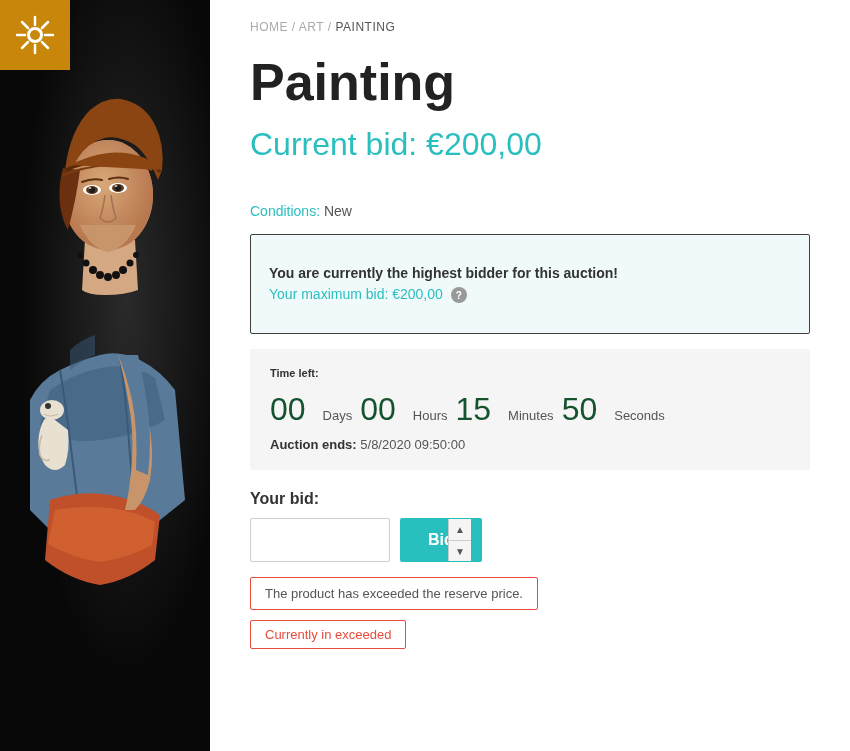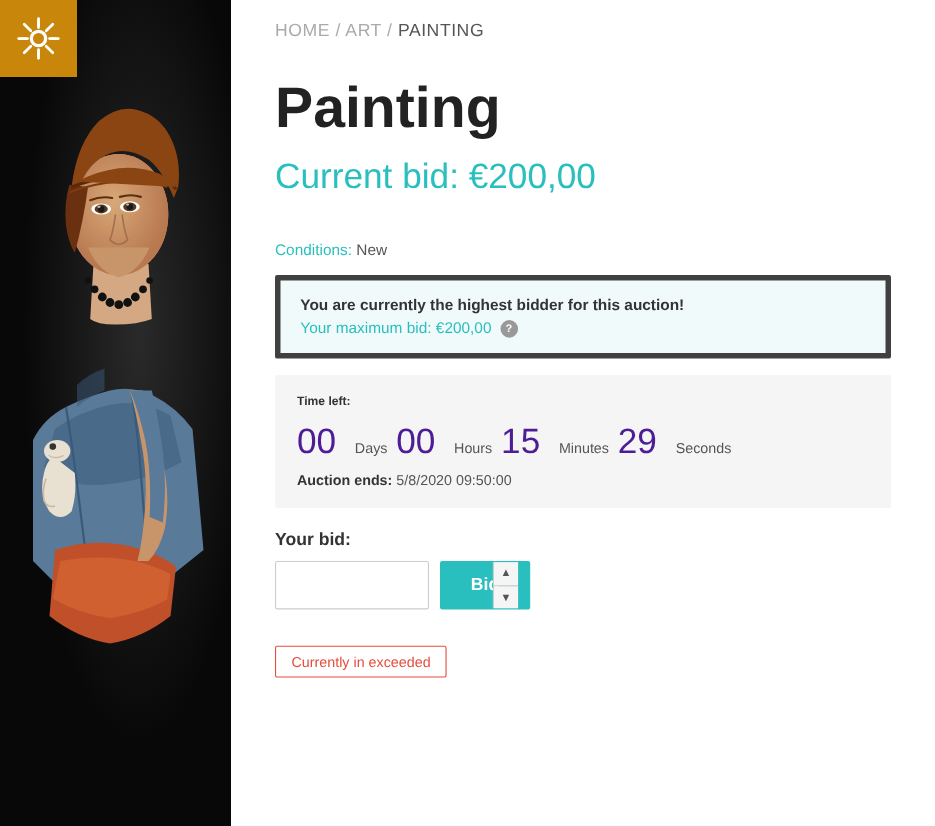--- a/index.html
+++ b/index.html
@@ -48,23 +48,23 @@
       height: 751px;
     }
 
     
     .main-content {
       flex: 1;
       padding: 20px 40px 40px 40px;
       background: #fff;
     }
     .breadcrumb {
-      font-size: 16px;
+      font-size: 12px;
       color: #888;
-      margin-bottom: 32px;
+      margin-bottom: 20px;
       letter-spacing: 0.5px;
       text-transform: uppercase;
     }
     .breadcrumb span {
       color: #aaa;
     }
     .breadcrumb .active {
       color: #555;
     }
     .page-title {
@@ -85,23 +85,23 @@
       margin-bottom: 15px;
       margin-top: 40px;
     }
     .conditions-label {
       color: #2abfbf;
     }
     .conditions-value {
       color: #555;
     }
     .highest-bidder-box {
-      border: 5px solid #404040;
+      border: 1px solid #404040;
       background: #f0fafa;
-      padding: 14px 18px;
+      padding: 30px 18px;
       margin-bottom: 15px;
       border-radius: 2px;
     }
     .highest-bidder-box .hb-title {
       font-size: 14px;
       font-weight: 700;
       color: #333;
       margin-bottom: 5px;
     }
     .highest-bidder-box .hb-max {
@@ -141,21 +141,21 @@
       gap: 8px;
       margin-bottom: 12px;
     }
     .timer-unit {
       display: flex;
       align-items: baseline;
       gap: 5px;
     }
     .timer-number {
       font-size: 32px;
-      color: #4c1d95;
+      color: #14532d;
       font-weight: 300;
       line-height: 1;
     }
     .timer-label {
       font-size: 13px;
       color: #555;
       font-weight: 400;
       padding-left: 12px;
     }
     .auction-ends {
@@ -402,21 +402,21 @@
         </div>
         <div class="timer-unit">
           <span class="timer-number">00</span>
           <span class="timer-label">Hours</span>
         </div>
         <div class="timer-unit">
           <span class="timer-number">15</span>
           <span class="timer-label">Minutes</span>
         </div>
         <div class="timer-unit">
-          <span class="timer-number">29</span>
+          <span class="timer-number">50</span>
           <span class="timer-label">Seconds</span>
         </div>
       </div>
       <div class="auction-ends">
         <strong>Auction ends:</strong>
         <span>5/8/2020 09:50:00</span>
       </div>
     </div>
 
     
@@ -428,20 +428,23 @@
           <div class="bid-spinners">
             <button class="spinner-btn">▲</button>
             <button class="spinner-btn">▼</button>
           </div>
         </div>
         <button class="bid-button">Bid</button>
       </div>
     </div>
 
     
+    <div class="reserve-price-box">
+      <span>The product has exceeded the reserve price.</span>
+    </div>
     <br>
     
     <div class="overtime-box">
       <span>Currently in exceeded</span>
     </div>
 
   </div>
 </div>
 
 </body></html>

